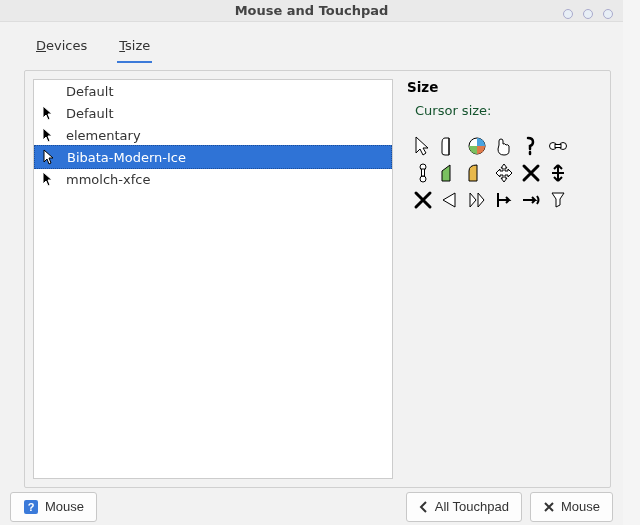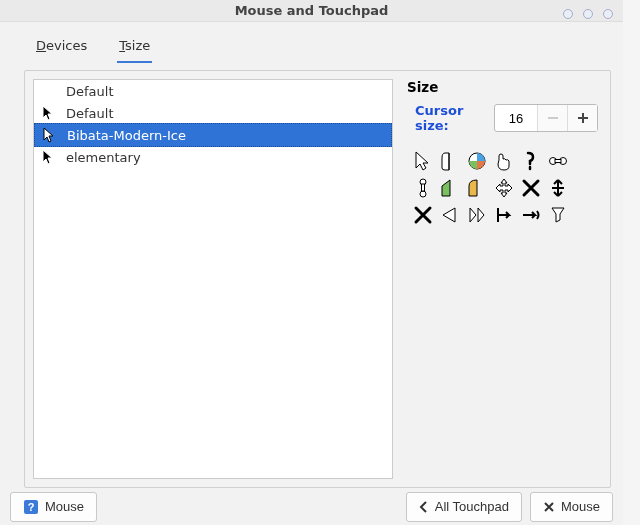--- a/index.html
+++ b/index.html
@@ -114,21 +114,21 @@
     font-weight: 700;
     color: #000000;
   }
   .size-row {
     display: flex;
     align-items: center;
     gap: 8px;
     margin-bottom: 16px;
     padding-left: 8px;
   }
-  .size-row .label { color: #1d4ed8; font-weight: bold; }
+  .size-row .label { color: #14532d; }
   .spinbox {
     display: flex;
     align-items: stretch;
     border: 1px solid #bbb;
     border-radius: 3px;
     background: #fff;
     height: 28px;
   }
   .spinbox input {
     width: 42px;
@@ -210,56 +210,50 @@
             <span>Default</span>
           </div>
           <div class="theme-item">
             <span class="icon">
               <svg width="14" height="16" viewBox="0 0 14 16">
                 <path d="M2 1 L2 13 L5 10 L7 15 L9 14 L7 9 L11 9 Z" fill="#000" stroke="#fff" stroke-width="1"></path>
               </svg>
             </span>
             <span>Default</span>
           </div>
+          <div class="theme-item">
+            <span class="icon">
+              <svg width="14" height="16" viewBox="0 0 14 16">
+                <path d="M2 1 L2 13 L5 10 L7 15 L9 14 L7 9 L11 9 Z" fill="#000" stroke="#fff" stroke-width="1"></path>
+              </svg>
+            </span>
+            <span>elementary</span>
+          </div>
           <div class="theme-item selected">
             <span class="icon">
               <svg width="14" height="16" viewBox="0 0 14 16">
                 <path d="M2 1 L2 13 L5 10 L7 15 L9 14 L7 9 L11 9 Z" fill="#fff" stroke="#000" stroke-width="1"></path>
               </svg>
             </span>
             <span>Bibata-Modern-Ice</span>
           </div>
           <div class="theme-item">
             <span class="icon">
               <svg width="14" height="16" viewBox="0 0 14 16">
                 <path d="M2 1 L2 13 L5 10 L7 15 L9 14 L7 9 L11 9 Z" fill="#000" stroke="#fff" stroke-width="1"></path>
               </svg>
             </span>
-            <span>elementary</span>
+            <span>mmolch-xfce</span>
           </div>
         </div>
 
       <div class="side">
         <h4>Size</h4>
         <div class="size-row">
           <span class="label">Cursor size:</span>
-          <div class="spinbox">
-            <input type="text" value="16" style="">
-            <button id="minus-btn" disabled="">
-              <svg width="12" height="12" viewBox="0 0 12 12">
-                  <rect x="1" y="5" width="10" height="2" fill="currentColor"></rect>
-                </svg>
-            </button>
-            <button>
-              <svg width="12" height="12" viewBox="0 0 12 12">
-                  <rect x="1" y="5" width="10" height="2" fill="currentColor"></rect>
-                  <rect x="5" y="1" width="2" height="10" fill="currentColor"></rect>
-                </svg>
-            </button>
-          </div>
         </div>
 
         <div class="preview-grid" id="preview-grid">
             <div class="pv">
               <svg width="22" height="22" viewBox="0 0 22 22">
                 <path d="M4 2 L4 18 L8 14 L11 20 L14 18 L11 13 L16 13 Z" fill="#fff" stroke="#000"></path>
               </svg>
             </div>
             <div class="pv">
               <svg width="22" height="22" viewBox="0 0 22 22">

